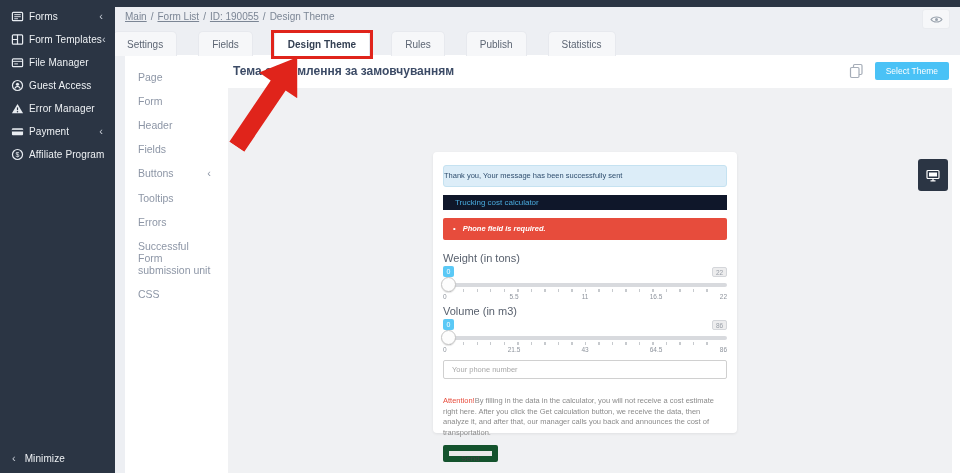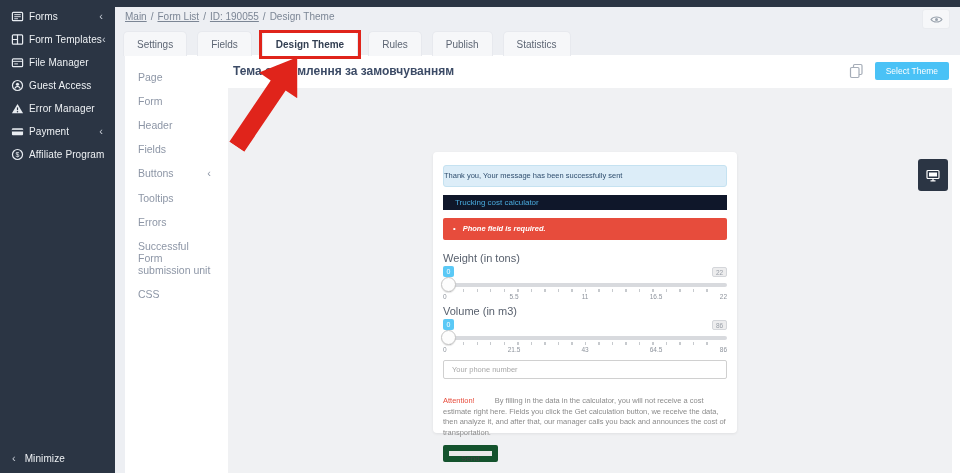--- a/index.html
+++ b/index.html
@@ -20,21 +20,21 @@
   .nav-chevron { margin-left:auto; color:#c7cdd6; font-size:11px; line-height:1; }
   .minimize { position:absolute; left:0; bottom:4px; width:115px; height:22px; display:flex; align-items:center; padding:0 10px 0 12px; cursor:pointer; }
   .minimize .nav-chevron { margin-left:0; margin-right:9px; }
 
   
   .breadcrumb { position:absolute; left:125px; top:11px; font-size:10px; color:#7c8695; z-index:1; }
   .breadcrumb a { color:#7c8695; text-decoration:underline; cursor:pointer; }
   .breadcrumb .sep { margin:0 4px; text-decoration:none; }
 
   
-  .tabs { position:absolute; left:123px; top:31px; display:flex; gap:10px; z-index:3; align-items:flex-end;justify-content:space-between; }
+  .tabs { position:absolute; left:113px; top:31px; display:flex; gap:21px; z-index:3; align-items:flex-end;justify-content:space-between; }
   .tab { height:25px; line-height:25px; padding:0 13px; font-size:10px; color:#5d6674;
          background:#f6f7f9; border:1px solid #e7e9ee; border-bottom:none;
          border-radius:5px 5px 0 0; cursor:pointer; white-space:nowrap; position:relative; }
   .tab.active { background:#ffffff; color:#333f52; font-weight:bold; }
   .annotation-box { position:absolute; left:-4px; right:-4px; top:-2px; bottom:-3px;
          border:3px solid #e0241b; z-index:7; pointer-events:none; }
 
   
   .panel { position:absolute; left:125px; top:55px; width:835px; height:418px; background:#ffffff; z-index:2; }
 
@@ -88,21 +88,21 @@
          border:1px solid #c6c6c6; border-radius:50%; box-shadow:0 1px 1px rgba(0,0,0,.12); cursor:grab; }
   .slider-ticks { position:relative; height:10px; font-size:6.5px; color:#8d939c; }
   .slider-ticks span { position:absolute; top:1px; }
   .slider-ticks .mid { transform:translateX(-50%); }
   .slider-ticks .end { transform:translateX(-100%); }
 
   .phone-input { width:100%; height:19px; border:1px solid #d0d0d0; border-radius:2px; font-size:7.5px;
          font-family:inherit; padding-left:8px; color:#444; margin:2px 0 17px 0; outline:none; }
   .phone-input::placeholder { color:#a8a8a8; }
   .attention { font-size:7.5px; line-height:1.4; color:#8b8b8b; margin-bottom:7px; }
-  .att-prefix { color:#e74c3c; margin-right:20px; }
+  .att-prefix { color:#e74c3c; margin-right:0; }
   .send-btn { height:17px; line-height:15px; padding:0 12px; background:#e9e9e9; border:6px solid #14532d;
          border-radius:2px; font-size:8px; color:#3f3f3f; font-family:inherit; cursor:pointer; }
 
   
   .eye-btn { position:absolute; right:10px; top:9px; width:28px; height:20px; background:#f6f7f9;
          border:1px solid #e9ebef; border-radius:3px; display:flex; align-items:center; justify-content:center;
          cursor:pointer; z-index:3; }
 </style>
 </head>
 <body>
@@ -320,20 +320,20 @@
             <span class="mid" style="left:25%">21.5</span>
             <span class="mid" style="left:50%">43</span>
             <span class="mid" style="left:75%">64.5</span>
             <span class="end" style="left:100%">86</span>
           </div>
         </div>
 
         <input class="phone-input" type="text" placeholder="Your phone number" style="">
 
         <p class="attention">
-          <span class="att-prefix">Attention!</span><span>By filling in the data in the calculator, you will not receive a cost estimate right here. Fields you click the Get calculation button, we receive the data, then analyze it, and after that, our manager calls you back and announces the cost of transportation.</span>
+          <span class="att-prefix">Attention!</span><span>By filling in the data in the calculator, you will not receive a cost estimate right here. After you click the Get calculation button, we receive the data, then analyze it, and after that, our manager calls you back and announces the cost of transportation.</span>
         </p>
 
         <button class="send-btn">Send</button>
       </div>
     </div>
   </main>
 </section>
 
 </body></html>

